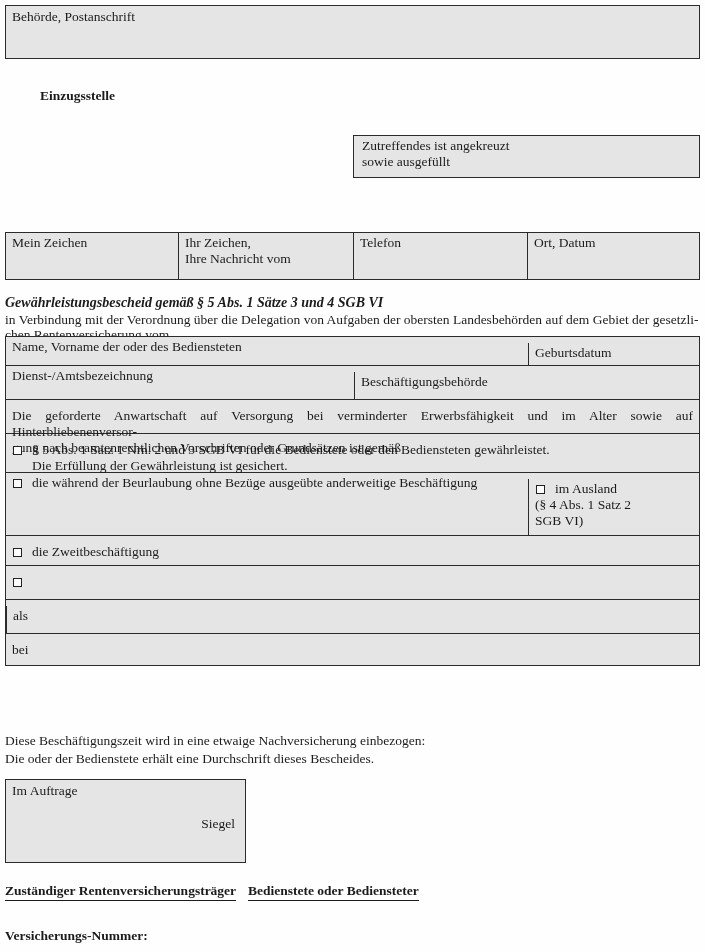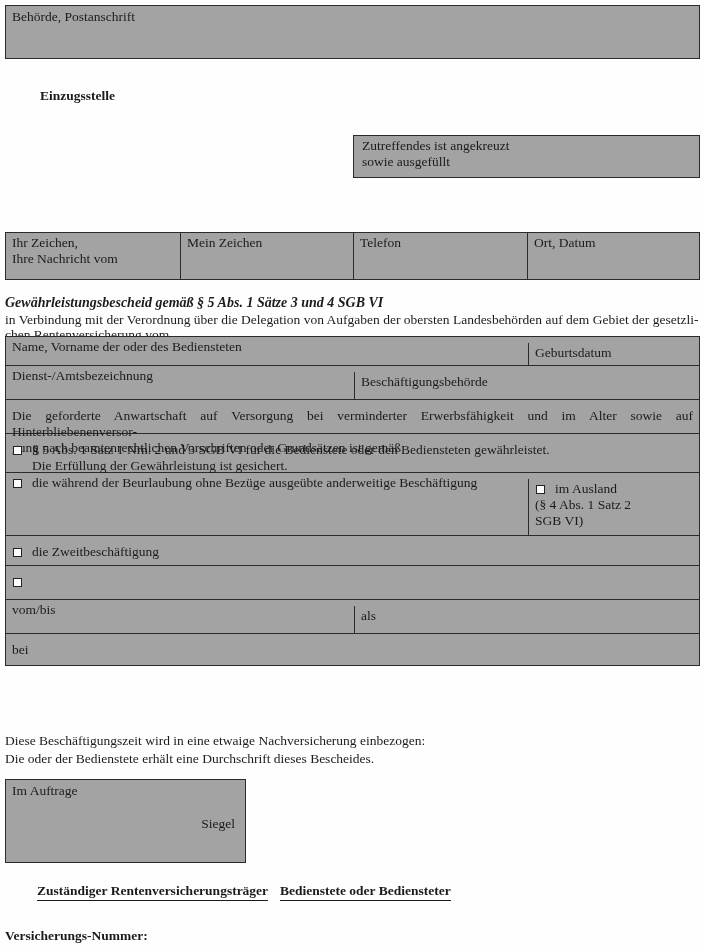--- a/index.html
+++ b/index.html
@@ -7,21 +7,21 @@
   body {
     position:relative;
     background:#fefefe;
     font-family:"Liberation Serif", serif;
     color:#1b1b1b;
     font-size:13.5px;
     line-height:16px;
     overflow:hidden;
   }
   .abs { position:absolute; }
-  .boxed { border:1.5px solid #2b2b2b; background:#a3a3a3; }
+  .boxed { border:1.5px solid #2b2b2b; background:#e5e5e5; }
 
   
   .behoerde-box { left:5px; top:5px; width:695px; height:54px; padding:3px 6px; }
   .einzugsstelle { left:40px; top:88px; font-weight:bold; }
 
   .note-box { left:353px; top:135px; width:347px; height:43px; padding:2px 8px; }
   .reply-note { left:0; top:205px; width:705px; text-align:center;margin-top:40px; }
 
   
   .contact-table { left:5px; top:232px; width:695px; height:48px; display:flex; }
@@ -51,21 +51,21 @@
     margin:4px 10px 0 1px;
     background:#fefefe;
   }
   .just { text-align:justify; text-align-last:justify; }
 
   
   .footnote { left:5px; top:732px; width:700px; line-height:17.5px; }
   .auftrag-box { left:5px; top:779px; width:241px; height:84px; padding:3px 6px; position:absolute; }
   .siegel { position:absolute; right:10px; top:36px; }
 
-  .sig-label { font-weight:bold; border-bottom:1.4px solid #1b1b1b; padding-bottom:2px;margin-left:32px; }
+  .sig-label { font-weight:bold; border-bottom:1.4px solid #1b1b1b; padding-bottom:2px; }
   .sig1 { left:5px; top:883px; }
   .sig2 { left:248px; top:883px; }
   .vnr { left:5px; top:928px; font-weight:bold; }
 </style>
 </head>
 <body>
 
 <div class="abs boxed behoerde-box">
   <span>Behörde, Postanschrift</span>
 </div>
@@ -73,26 +73,26 @@
 <div class="abs einzugsstelle">Einzugsstelle</div>
 
 <div class="abs boxed note-box">
   <div>Zutreffendes ist angekreuzt</div>
   <div>sowie ausgefüllt</div>
 </div>
 
 <div class="abs reply-note">(Bitte bei Antwort angeben)</div>
 
 <div class="abs boxed contact-table">
+  <div class="cell ct-c2">
+    <span>Mein Zeichen</span>
+  </div>
   <div class="cell ct-c1">
     <div>Ihr Zeichen,</div>
     <div>Ihre Nachricht vom</div>
-  </div>
-  <div class="cell ct-c2">
-    <span>Mein Zeichen</span>
   </div>
   <div class="cell ct-c3">
     <span>Telefon</span>
   </div>
   <div class="cell ct-c4">
     <span>Ort, Datum</span>
   </div>
 </div>
 
 <div class="abs heading">Gewährleistungsbescheid gemäß § 5 Abs. 1 Sätze 3 und 4 SGB VI</div>
@@ -161,23 +161,20 @@
     </div>
   </div>
 
   <div class="row r8">
     <div class="cell grow cbrow">
       <span class="cb"></span>
     </div>
   </div>
 
   <div class="row r9">
-    <div class="cell w348">
-      <span>vom/bis</span>
-    </div>
     <div class="cell split grow">
       <span>als</span>
     </div>
   </div>
 
   <div class="row r10">
     <div class="cell grow">
       <span>bei</span>
     </div>
   </div>

